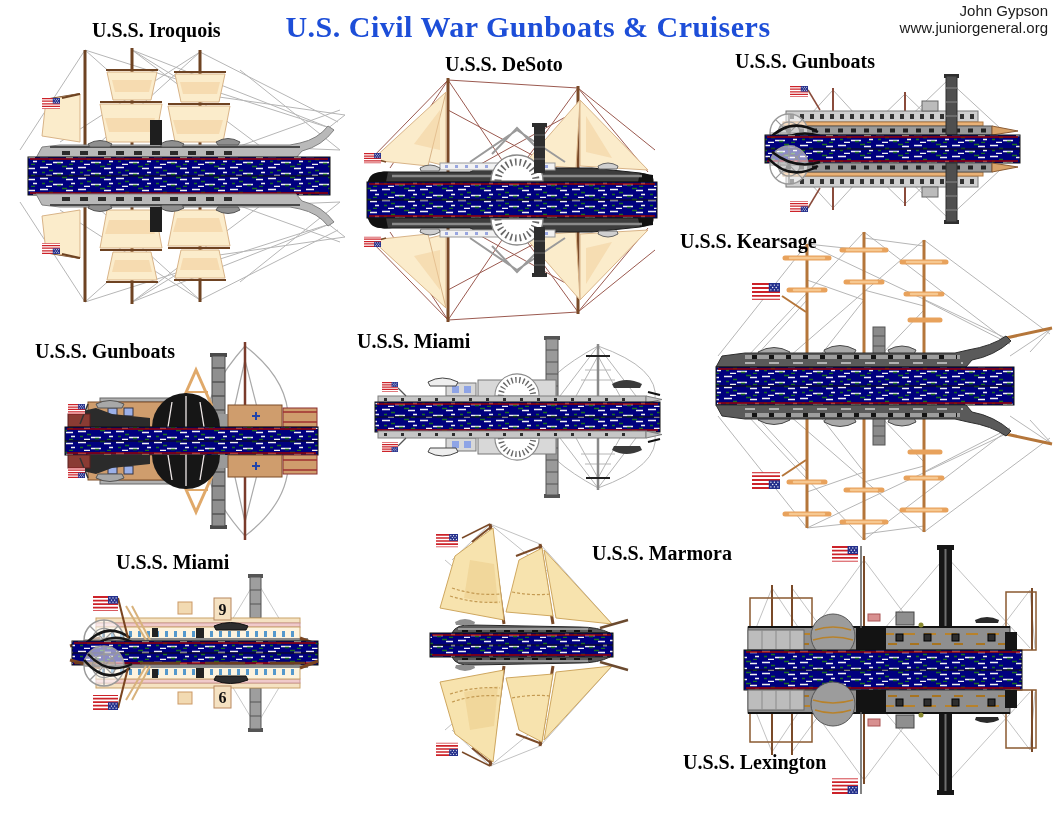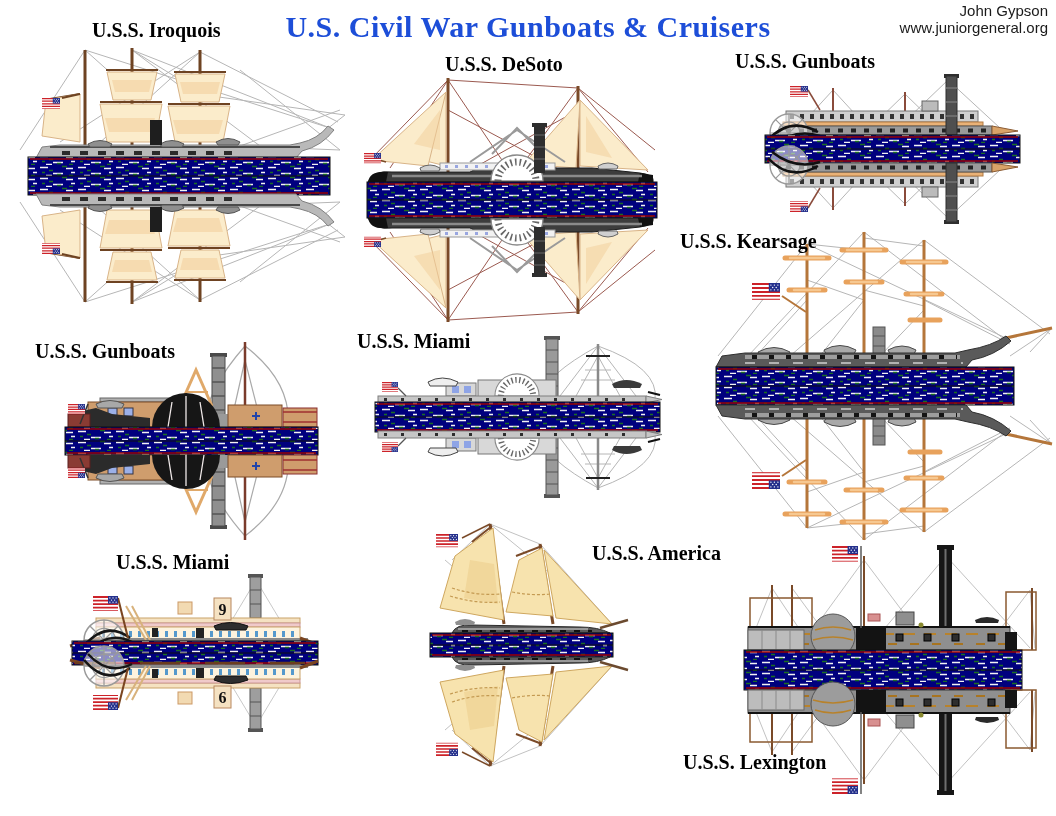--- a/index.html
+++ b/index.html
@@ -344,16 +344,16 @@
     <div>www.juniorgeneral.org</div>
   </div>
 
   <div class="label" style="left:92px;top:19px">U.S.S. Iroquois</div>
   <div class="label" style="left:445px;top:53px">U.S.S. DeSoto</div>
   <div class="label" style="left:735px;top:50px">U.S.S. Gunboats</div>
   <div class="label" style="left:680px;top:230px">U.S.S. Kearsage</div>
   <div class="label" style="left:35px;top:340px">U.S.S. Gunboats</div>
   <div class="label" style="left:357px;top:330px">U.S.S. Miami</div>
   <div class="label" style="left:116px;top:551px">U.S.S. Miami</div>
-  <div class="label" style="left:592px;top:542px">U.S.S. America</div>
+  <div class="label" style="left:592px;top:542px">U.S.S. Marmora</div>
   <div class="label" style="left:683px;top:751px">U.S.S. Lexington</div>
 
 </div>
 
 </body></html>

